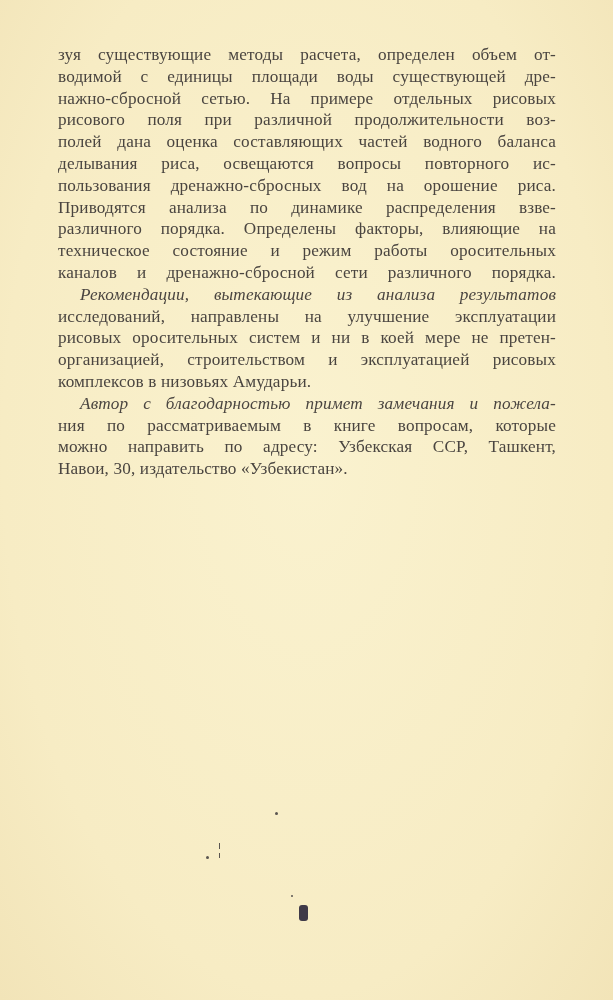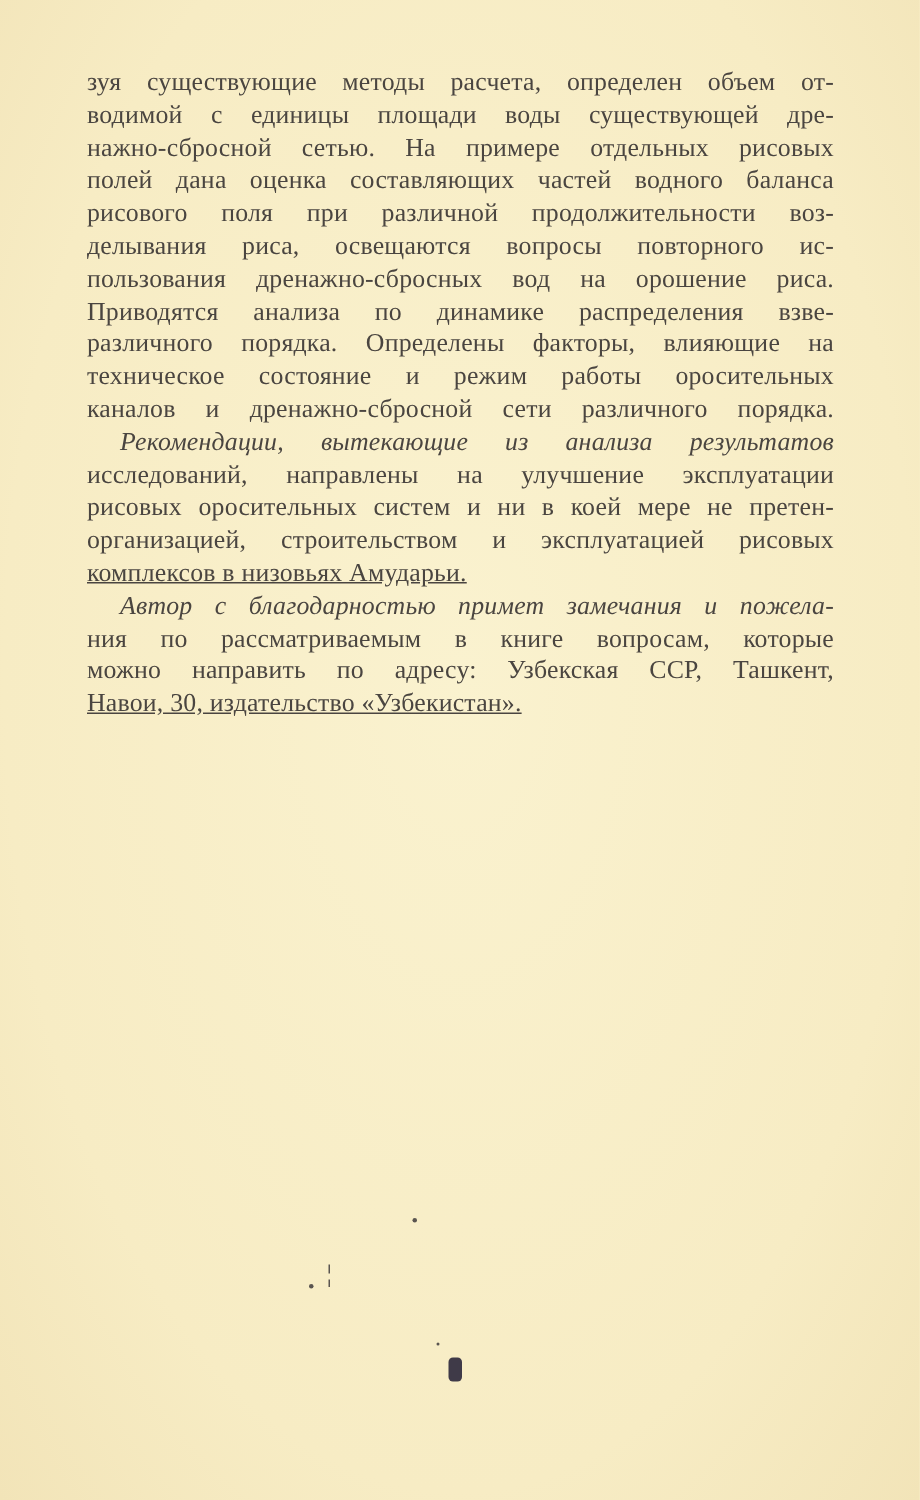--- a/index.html
+++ b/index.html
@@ -18,40 +18,40 @@
       position: absolute; left: 58px; top: 44px; width: 498px;
       font-size: 17.2px; line-height: 21.8px;
       letter-spacing: 0.15px;
     }
     .line {
       display: block; white-space: nowrap;
       text-align: justify; text-align-last: justify;
       height: 21.8px;
     }
     .line.indent { padding-left: 22px; font-style: italic; }
-    .line.last { text-align-last: left; text-decoration: underline; }
+    .line.last { text-align-last: left; }
     .page-number {
       position: absolute; left: 299px; top: 905px;
       width: 9px; height: 16px; border-radius: 3px;
       background: #3f3a48;
       font-size: 0;
     }
     .speck { position: absolute; background: #5a5550; border-radius: 50%; }
   </style>
 </head>
 <body>
 
 <div class="page">
   <div class="text-block">
 
     <span class="line">зуя существующие методы расчета, определен объем от-</span>
     <span class="line">водимой с единицы площади воды существующей дре-</span>
     <span class="line">нажно-сбросной сетью. На примере отдельных рисовых</span>
+    <span class="line">рисового поля при различной продолжительности воз-</span>
     <span class="line">полей дана оценка составляющих частей водного баланса</span>
-    <span class="line">рисового поля при различной продолжительности воз-</span>
     <span class="line">делывания риса, освещаются вопросы повторного ис-</span>
     <span class="line">пользования дренажно-сбросных вод на орошение риса.</span>
     <span class="line">Приводятся анализа по динамике распределения взве-</span>
     <span class="line">различного порядка. Определены факторы, влияющие на</span>
     <span class="line">техническое состояние и режим работы оросительных</span>
     <span class="line">каналов и дренажно-сбросной сети различного порядка.</span>
 
     <span class="line indent">Рекомендации, вытекающие из анализа результатов</span>
     <span class="line">исследований, направлены на улучшение эксплуатации</span>
     <span class="line">рисовых оросительных систем и ни в коей мере не претен-</span>

